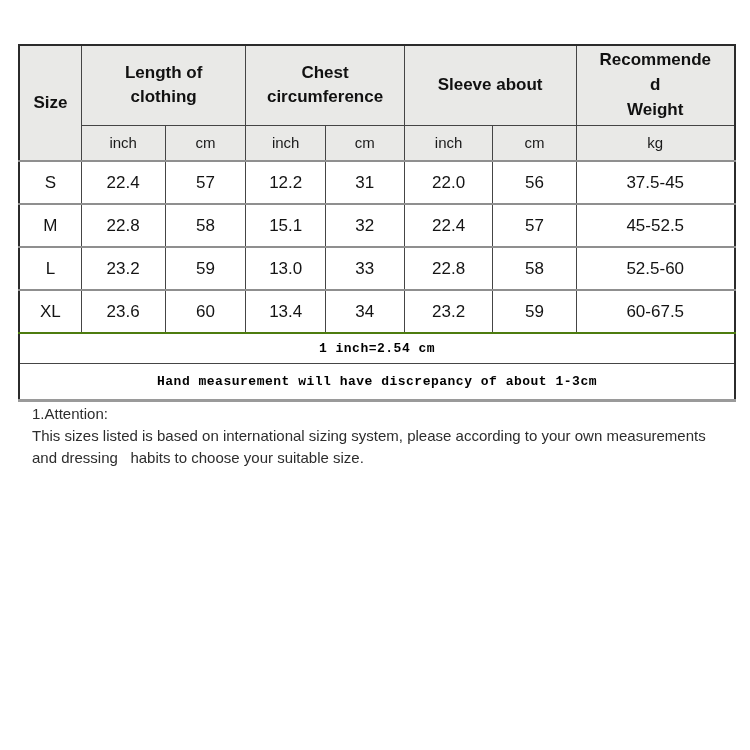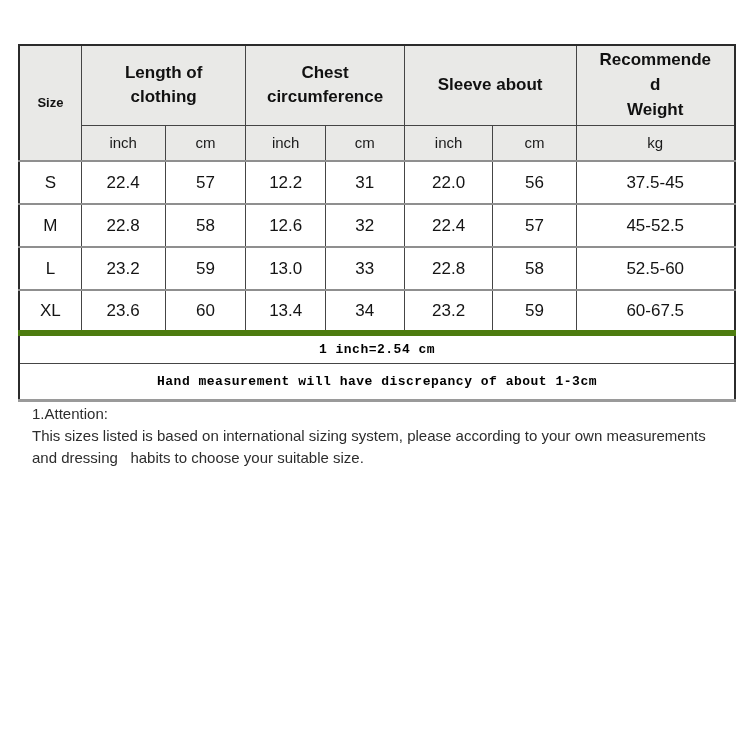--- a/index.html
+++ b/index.html
@@ -30,36 +30,36 @@
   }
   .size-chart thead th { background: #e9e9e7; }
   tr.h1 { height: 80px; }
   .group-header {
     font-weight: bold;
     font-size: 17px;
     line-height: 1.45;
     white-space: pre-line;
     color: #111;
   }
-  th.size-header { font-size: 13px; font-weight: bold; }
+  th.size-header { font-size: 17px; font-weight: bold; }
   tr.h2 { height: 36px; }
   tr.h2 th { font-weight: normal; font-size: 15px; }
   tr.datarow { height: 43px; border-top: 2px solid #8f8f8f; }
   tr.datarow td { font-size: 17px; color: #141414; }
   td.size-cell-lg { font-size: 20px; }
   td.size-cell-sm { font-size: 14px; }
   td.size-cell-xs { font-size: 15px; }
   tr.noterow td {
     font-family: "Liberation Mono", monospace;
     font-weight: bold;
     font-size: 13px;
     color: #000;
     letter-spacing: 0.5px;
   }
-  tr.noterow1 { height: 30px; border-top: 6px solid #4d7c0f; margin-left: 32px; }
+  tr.noterow1 { height: 30px; border-top: 2px solid #4d7c0f; margin-left: 32px; }
   tr.noterow2 { height: 37px; }
 
   
   .notes {
     position: absolute;
     left: 20px; top: 403px;
     width: 716px;
     font-size: 15px;
     line-height: 22px;
     color: #2d2d2d;
@@ -112,21 +112,21 @@
         <td>12.2</td>
         <td>31</td>
         <td>22.0</td>
         <td>56</td>
         <td>37.5-45</td>
       </tr>
       <tr class="datarow">
         <td class="size-cell-lg">M</td>
         <td>22.8</td>
         <td>58</td>
-        <td>12.6</td>
+        <td>15.1</td>
         <td>32</td>
         <td>22.4</td>
         <td>57</td>
         <td>45-52.5</td>
       </tr>
       <tr class="datarow">
         <td class="size-cell-sm">L</td>
         <td>23.2</td>
         <td>59</td>
         <td>13.0</td>

